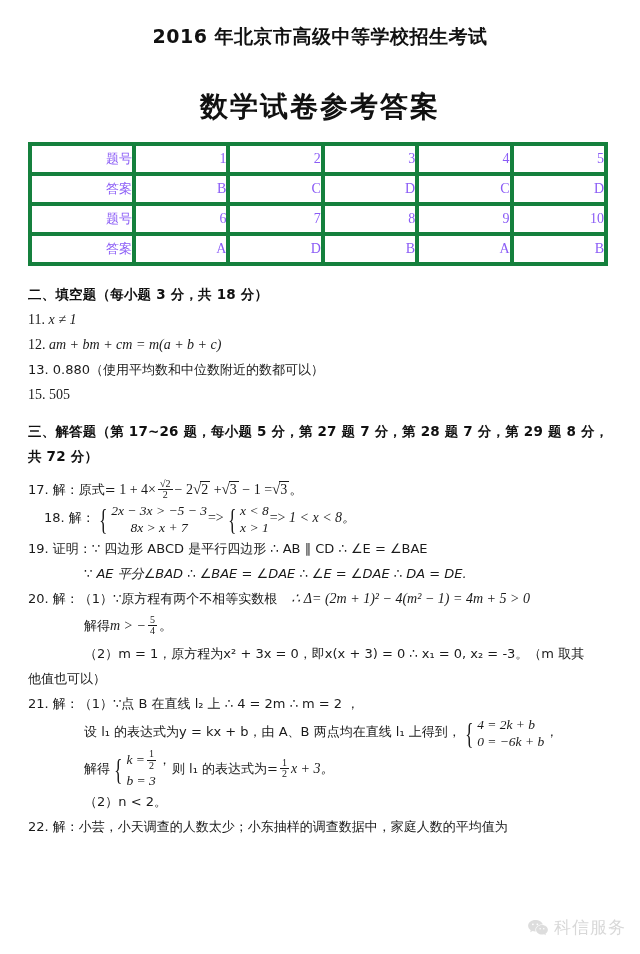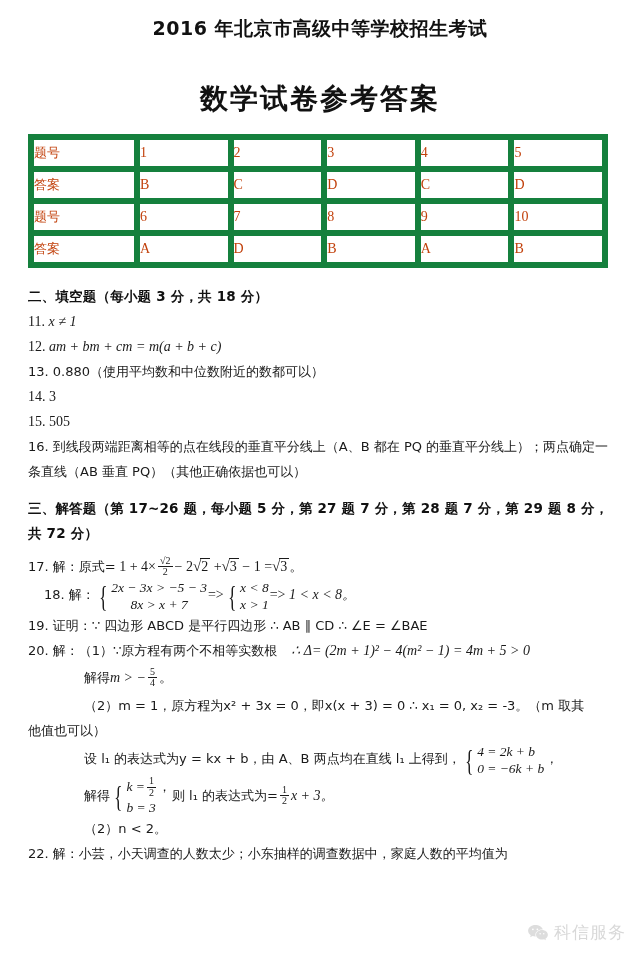--- a/index.html
+++ b/index.html
@@ -23,21 +23,21 @@
     padding: 0;
   }
 
   
   .title-main {
     text-align: center;
     font-family: "DejaVu Sans", "Liberation Sans", sans-serif;
     font-weight: bold;
     font-size: 19px;
     letter-spacing: 0.5px;
-    margin: 0;
+    margin: 8px;
     padding-top: 16px;
     color: #111;
   }
   .title-sub {
     text-align: center;
     font-family: "DejaVu Sans", "Liberation Sans", sans-serif;
     font-weight: bold;
     font-size: 28px;
     letter-spacing: 2px;
     margin: 16px;
@@ -63,27 +63,27 @@
   .sec3 { padding-top: 12px; }
 
   
   table.choices {
     border-collapse: collapse;
     width: 580px;
     margin-top: 5px;
     table-layout: fixed;
   }
   table.choices td {
-    border: 6px solid #15803d;
+    border: 4px solid #15803d;
     height: 26px;
-    text-align: left;
+    text-align: right;
     vertical-align: middle;
     font-size: 14px;
     font-family: "Liberation Serif", "DejaVu Serif", serif;
-    color: #c2410c;
+    color: #8b5cf6;
     padding: 0;
   }
   table.choices td.rowhdr {
     width: 100px;
     font-family: "DejaVu Sans", "Liberation Sans", sans-serif;
     font-size: 13px;
   }
 
   
   .line {
@@ -146,21 +146,21 @@
     text-align: left;
     padding-left: 1px;
   }
   .sys .rows > span { display: block; white-space: nowrap; }
   .sys .rows > span.ctr { text-align: center; }
 
   
   .watermark {
     position: absolute;
     right: 14px;
-    bottom: 10px;
+    bottom: 23px;
     display: flex;
     align-items: center;
     gap: 5px;
     opacity: 0.33;
     pointer-events: none;
   }
   .watermark .wm-text {
     font-family: "DejaVu Sans", "Liberation Sans", sans-serif;
     font-size: 17px;
     color: #8a8a8a;
@@ -222,23 +222,21 @@
       <span class="num">11.</span>
       <span class="mi">x ≠ 1</span>
     </div>
 
     <div class="line">
       <span class="num">12.</span>
       <span class="mi">am + bm + cm = m(a + b + c)</span>
     </div>
 
     <div class="line cn">13. 0.880（使用平均数和中位数附近的数都可以）</div>
-    <div class="line">14. 3</div>
     <div class="line">15. 505</div>
-    <div class="line cn wrap">16. 到线段两端距离相等的点在线段的垂直平分线上（A、B 都在 PQ 的垂直平分线上）；两点确定一条直线（AB 垂直 PQ）（其他正确依据也可以）</div>
 
     <div class="sec-head sec3 wrap" style="white-space:normal;">三、解答题（第 17~26 题，每小题 5 分，第 27 题 7 分，第 28 题 7 分，第 29 题 8 分，共 72 分）</div>
 
     <div class="line" style="padding-top:8px;">
       <span class="cn">17. 解：原式=</span>
       <span>
         <span>1 + 4×</span><span class="frac"><span class="nu">√2</span><span class="de">2</span></span><span>− 2</span><span class="radsign">√</span><span class="sqrt">2</span>
         <span>+</span><span class="radsign">√</span><span class="sqrt">3</span>
         <span>− 1 =</span><span class="radsign">√</span><span class="sqrt">3</span><span>。</span>
       </span>
@@ -255,32 +253,34 @@
           <span class="brace">{</span>
           <span class="rows">
             <span class="mi">x &lt; 8</span>
             <span class="mi">x &gt; 1</span>
           </span>
         </span><span>=&gt;</span>
       <span class="mi">1 &lt; x &lt; 8。</span>
     </div>
 
     <div class="line cn">19. 证明：∵ 四边形 ABCD 是平行四边形 ∴ AB ∥ CD ∴ ∠E = ∠BAE</div>
+    <div class="line cn indent2" style="font-style:italic;">∵ AE 平分∠BAD ∴ ∠BAE = ∠DAE ∴ ∠E = ∠DAE ∴ DA = DE.</div>
 
     <div class="line">
       <span class="cn">20. 解：（1）∵原方程有两个不相等实数根</span>
       &nbsp;&nbsp;
       <span class="mi">∴ Δ= (2m + 1)² − 4(m² − 1) = 4m + 5 &gt; 0</span>
     </div>
     <div class="line indent2" style="line-height:30px;">
       <span class="cn">解得</span><span class="mi">m &gt; −</span><span class="frac"><span class="nu">5</span><span class="de">4</span></span><span>。</span>
     </div>
     <div class="line cn indent2">（2）m = 1，原方程为x² + 3x = 0，即x(x + 3) = 0  ∴ x₁ = 0, x₂ = -3。（m 取其</div>
     <div class="line cn">他值也可以）</div>
 
+    <div class="line cn">21. 解：（1）∵点 B 在直线 l₂ 上  ∴ 4 = 2m  ∴ m = 2 ，</div>
 
     <div class="line indent2" style="line-height:31px;">
       <span class="cn">设 l₁ 的表达式为y = kx + b，由 A、B 两点均在直线 l₁ 上得到，</span><span class="sys">
           <span class="brace">{</span>
           <span class="rows">
             <span class="mi">4 = 2k + b</span>
             <span class="mi">0 = −6k + b</span>
           </span>
         </span><span class="cn">，</span>
     </div>

